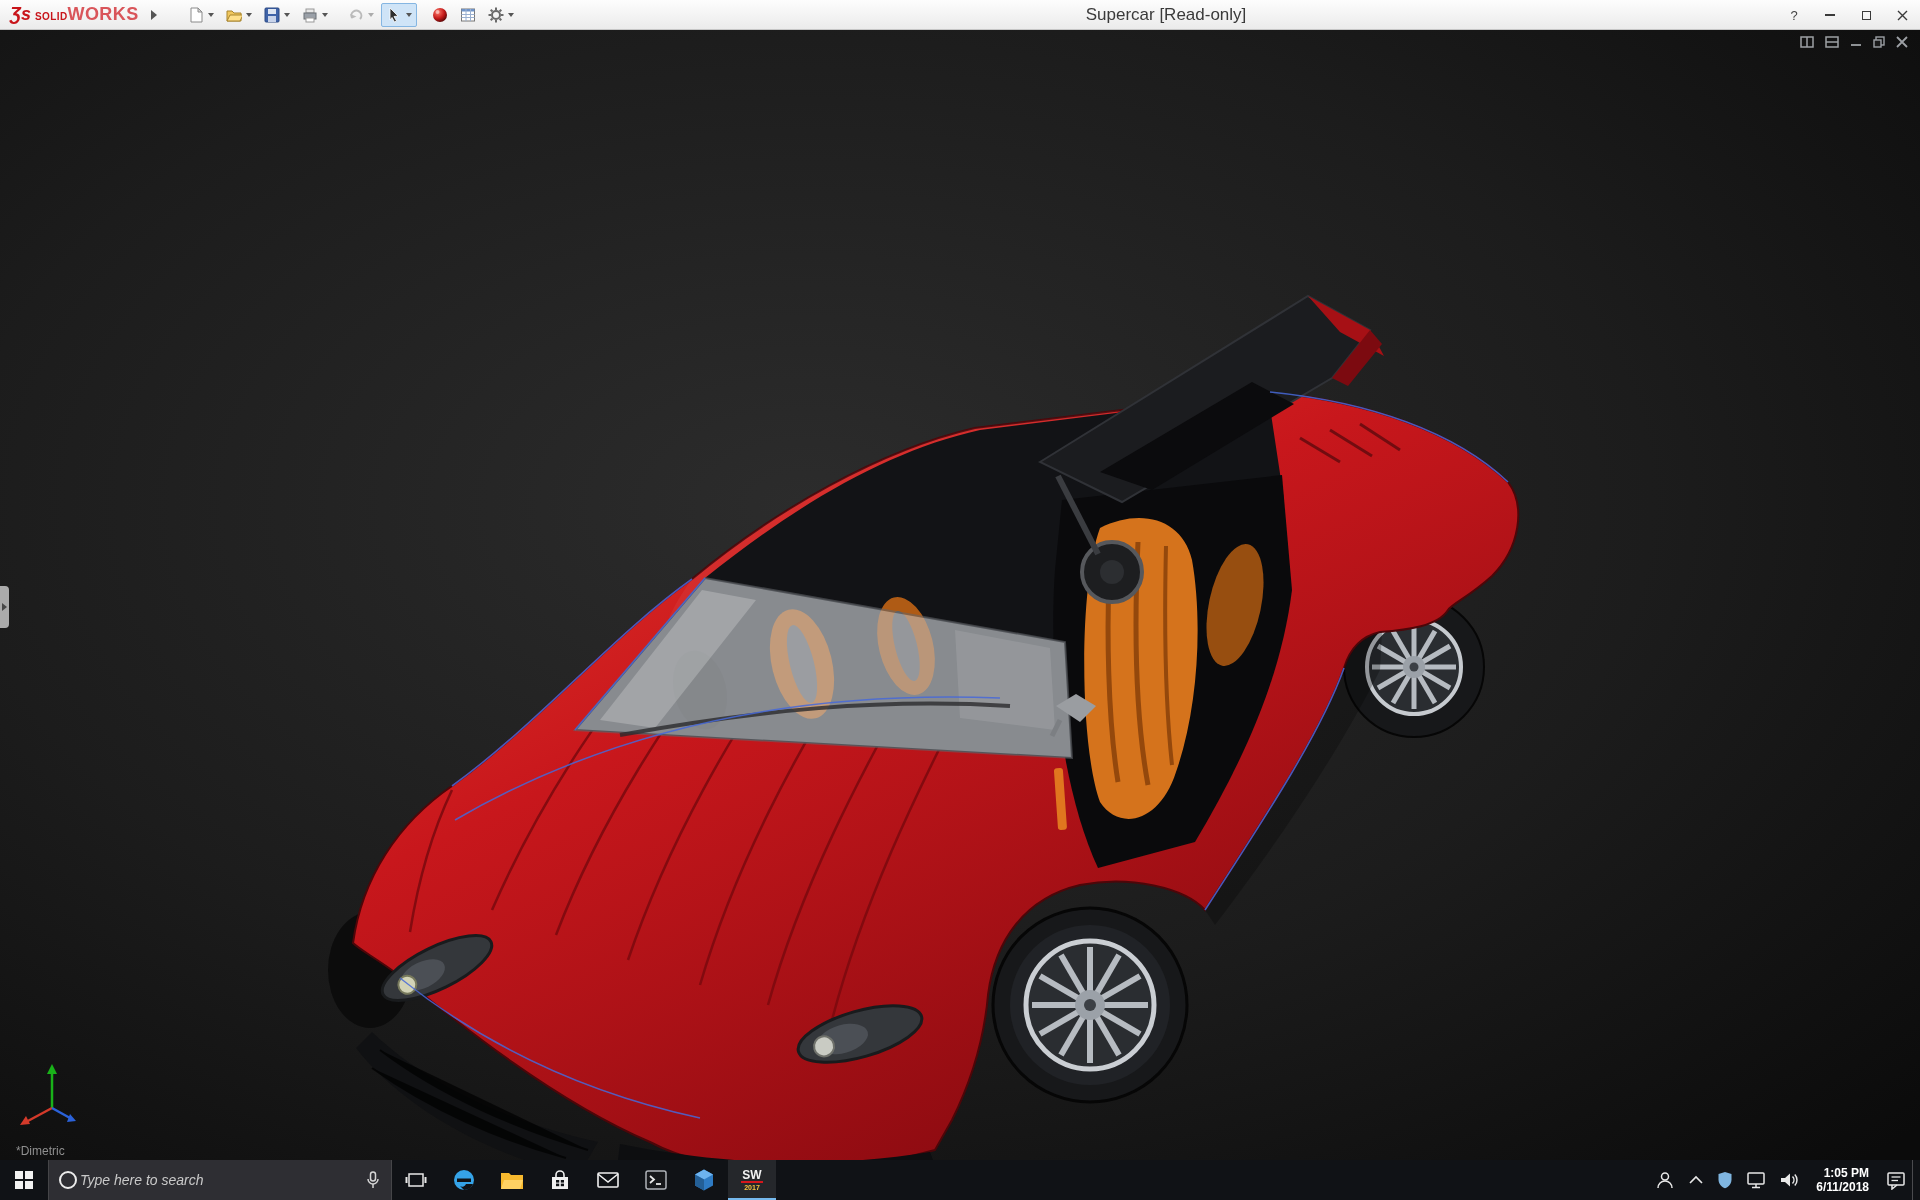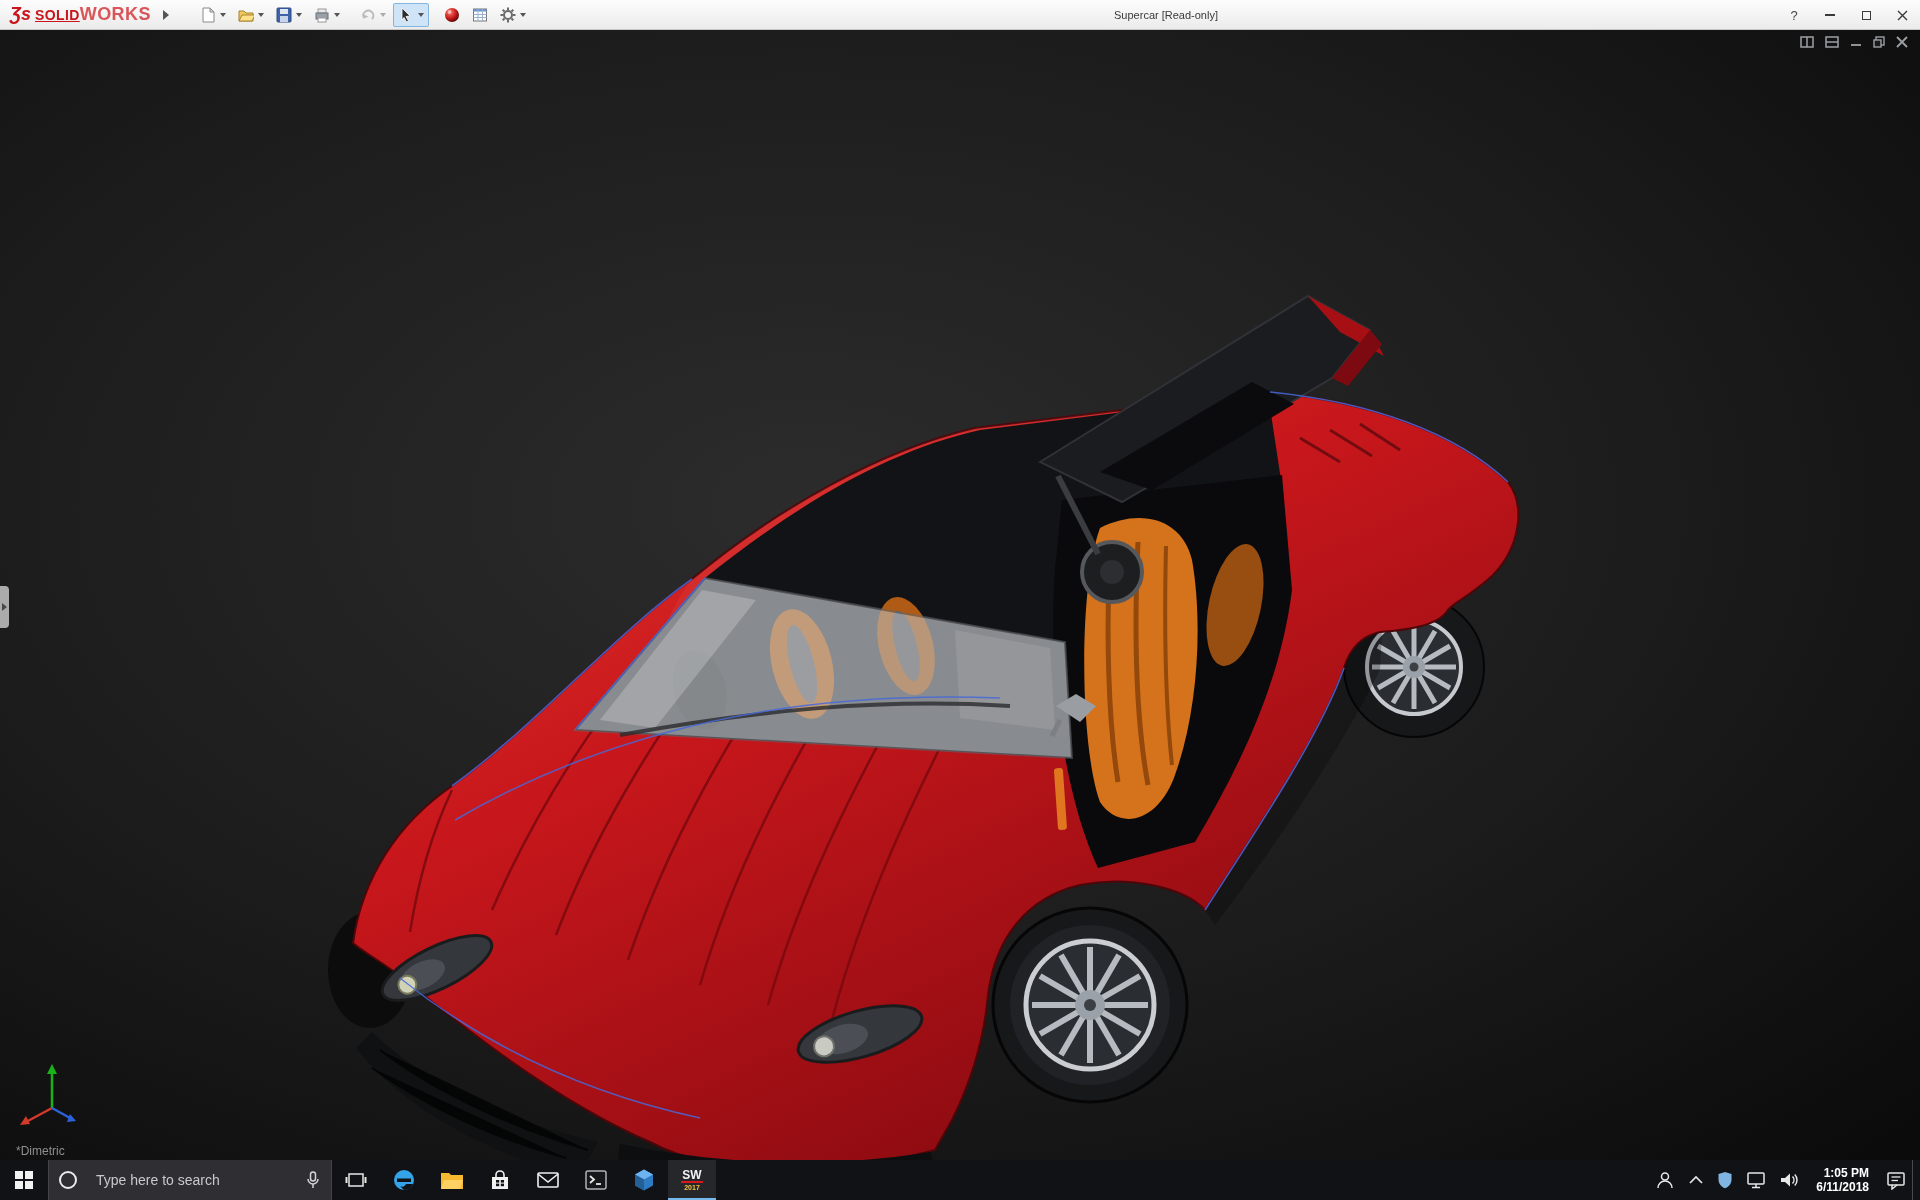--- a/index.html
+++ b/index.html
@@ -11,52 +11,52 @@
 
   
   .titlebar {
     position:absolute; top:0; left:0; right:0; height:30px;
     background:linear-gradient(#fdfdfd,#ebebeb);
     border-bottom:1px solid #c6c6c6;
     display:flex; align-items:center; z-index:20;
   }
   .brand { display:flex; align-items:baseline; padding-left:10px; white-space:nowrap; }
   .brand-mark { font-style:italic; font-weight:bold; color:#c8141a; font-size:18px; margin-right:4px;text-align:center; }
-  .brand-bold { color:#c8141a; font-weight:bold; font-size:14px; letter-spacing:.4px;text-decoration:underline; }
+  .brand-bold { color:#c8141a; font-weight:bold; font-size:10px; letter-spacing:.4px; }
   .brand-light { color:#d9555a; font-weight:700; font-size:18px; letter-spacing:.4px;text-align:center; }
   .menu-expand { margin-left:12px; width:0; height:0; border-top:5px solid transparent; border-bottom:5px solid transparent; border-left:6px solid #555; cursor:pointer; }
   .qat { display:flex; align-items:center; margin-left:26px; gap:2px; }
   .tool-btn { display:flex; align-items:center; padding:3px 4px; border-radius:2px; border:1px solid transparent; }
   .tool-btn.active { background:#cfe4f7; border:1px solid #85b6e2; }
   .tool-btn.disabled { opacity:.45; }
   .tool-btn .caret { width:0; height:0; border-left:3.5px solid transparent; border-right:3.5px solid transparent; border-top:4px solid #555; margin-left:4px; }
   .tb-sep { width:6px; }
   .doc-title {
     position:absolute; left:1166px; top:0; transform:translateX(-50%);
-    height:30px; line-height:30px; font-size:11px; color:#3a3a3a; white-space:nowrap;
+    height:30px; line-height:30px; font-size:17px; color:#3a3a3a; white-space:nowrap;
   }
   .win-controls { position:absolute; right:0; top:0; height:30px; display:flex; align-items:stretch; }
   .win-btn { width:36px; display:flex; align-items:center; justify-content:center; color:#444; font-size:13px; }
   .glyph-min { width:10px; height:0; border-bottom:2px solid #3a3a3a; }
   .glyph-max { width:9px; height:9px; border:1.5px solid #3a3a3a; }
 
   
   .viewport { position:absolute; top:30px; left:0; right:0; height:1130px; background:#111; }
   .scene { width:100%; height:100%; display:block; }
   .doc-controls { position:absolute; top:6px; right:12px; display:flex; gap:11px; align-items:center; }
   .doc-controls .dc { display:flex; align-items:center; justify-content:center; opacity:.85; }
   .panel-tab { position:absolute; left:0; top:556px; width:9px; height:42px; background:#cfcfcf; border-radius:0 4px 4px 0; opacity:.8; display:flex; align-items:center; justify-content:center; }
   .panel-tab .tri { width:0; height:0; border-top:4px solid transparent; border-bottom:4px solid transparent; border-left:5px solid #555; }
   .triad { position:absolute; left:12px; bottom:24px; }
   .orientation-label { position:absolute; left:16px; bottom:2px; font-size:12px; color:#8f8f8f;text-align:center; }
 
   
   .taskbar { position:absolute; bottom:0; left:0; right:0; height:40px; background:#101216; display:flex; align-items:stretch; z-index:20; }
   .tb-start { width:48px; display:flex; align-items:center; justify-content:center; }
-  .tb-search { width:284px; background:#2e2e33; border-left:1px solid #454548; border-right:1px solid #454548; display:flex; align-items:center; gap:19px; padding:0 10px; }
+  .tb-search { width:344px; background:#2e2e33; border-left:1px solid #454548; border-right:1px solid #454548; display:flex; align-items:center; gap:3px; padding:0 10px;font-style:italic; }
   .cortana-ring { width:18px; height:18px; border:2px solid #ececec; border-radius:50%; flex:0 0 auto; }
   .search-text { flex:1; color:#c9c9c9; font-size:14px; white-space:nowrap; overflow:hidden; }
   .tb-apps { display:flex; }
   .tb-app { width:48px; display:flex; flex-direction:column; align-items:center; justify-content:center; position:relative; }
   .tb-app.active { background:rgba(255,255,255,.09); box-shadow:inset 0 -2px 0 #76b9ed; }
   .sw-label { color:#f2f2f2; font-weight:bold; font-size:12px; line-height:12px; border-bottom:2px solid #d6171c; padding:0 1px; }
   .sw-badge { color:#f5c23d; font-size:7px; line-height:9px; font-weight:bold; }
   .tb-spacer { flex:1; }
   .tb-tray { display:flex; align-items:center; gap:13px; padding:0 6px; }
   .tray-ic { display:flex; align-items:center; justify-content:center; }

